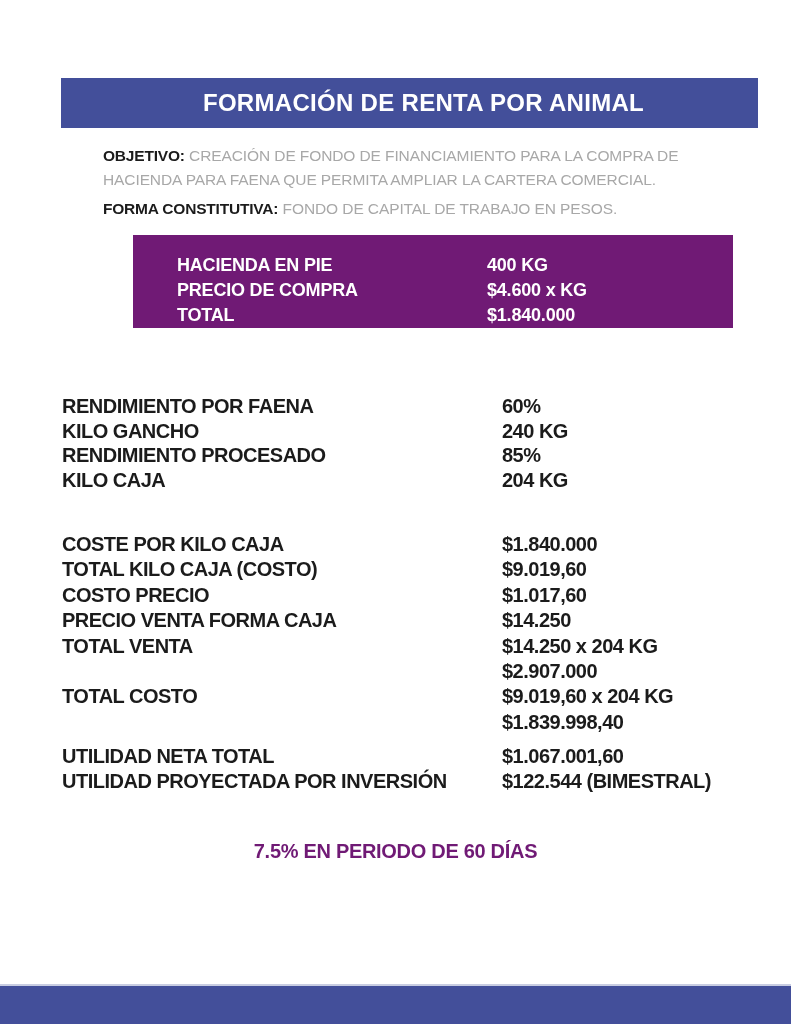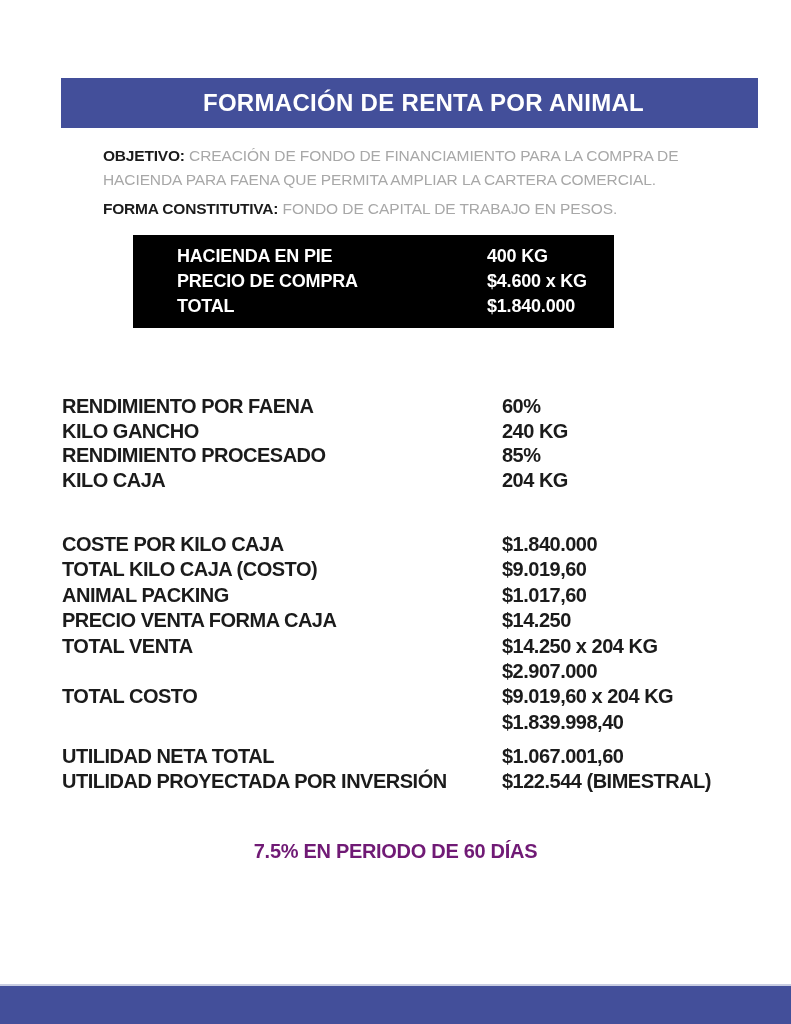--- a/index.html
+++ b/index.html
@@ -16,23 +16,23 @@
   }
   .intro{
     position:absolute;left:103px;top:144px;width:592px;
     font-size:15.5px;line-height:24px;
   }
   .intro p{margin:0;}
   .intro p.forma{margin-top:5px;}
   .intro-label{font-weight:700;color:#1b1b1b;letter-spacing:-0.2px;}
   .intro-muted{color:#a8a8a8;letter-spacing:-0.1px;}
   .summary-box{
-    position:absolute;left:133px;top:235px;width:481px;height:93px;
-    background:#000000;color:#ffffff;
-    display:flex;flex-direction:column;justify-content:center;
+    position:absolute;left:133px;top:235px;width:600px;height:93px;
+    background:#701a75;color:#ffffff;
+    display:flex;flex-direction:column;justify-content:flex-end;
     font-weight:700;font-size:18px;letter-spacing:-0.2px;
   }
   .summary-box .row{display:flex;line-height:25px;}
   .summary-box .lbl{margin-left:44px;width:310px;flex:none;}
   .summary-box .val{flex:none;}
   .list{position:absolute;left:62px;width:700px;font-weight:700;font-size:20px;letter-spacing:-0.5px;}
   .list .row{display:flex;line-height:24.6px;}
   .list .lbl{width:440px;flex:none;}
   .list .val{flex:none;white-space:nowrap;}
   .section1{top:394px;}
@@ -100,21 +100,21 @@
   <div class="list section2">
     <div class="row">
       <span class="lbl">COSTE POR KILO CAJA</span>
       <span class="val">$1.840.000</span>
     </div>
     <div class="row">
       <span class="lbl">TOTAL KILO CAJA (COSTO)</span>
       <span class="val">$9.019,60</span>
     </div>
     <div class="row">
-      <span class="lbl">ANIMAL PACKING</span>
+      <span class="lbl">COSTO PRECIO</span>
       <span class="val">$1.017,60</span>
     </div>
     <div class="row">
       <span class="lbl">PRECIO VENTA FORMA CAJA</span>
       <span class="val">$14.250</span>
     </div>
     <div class="row">
       <span class="lbl">TOTAL VENTA</span>
       <span class="val">$14.250 x 204 KG</span>
     </div>

